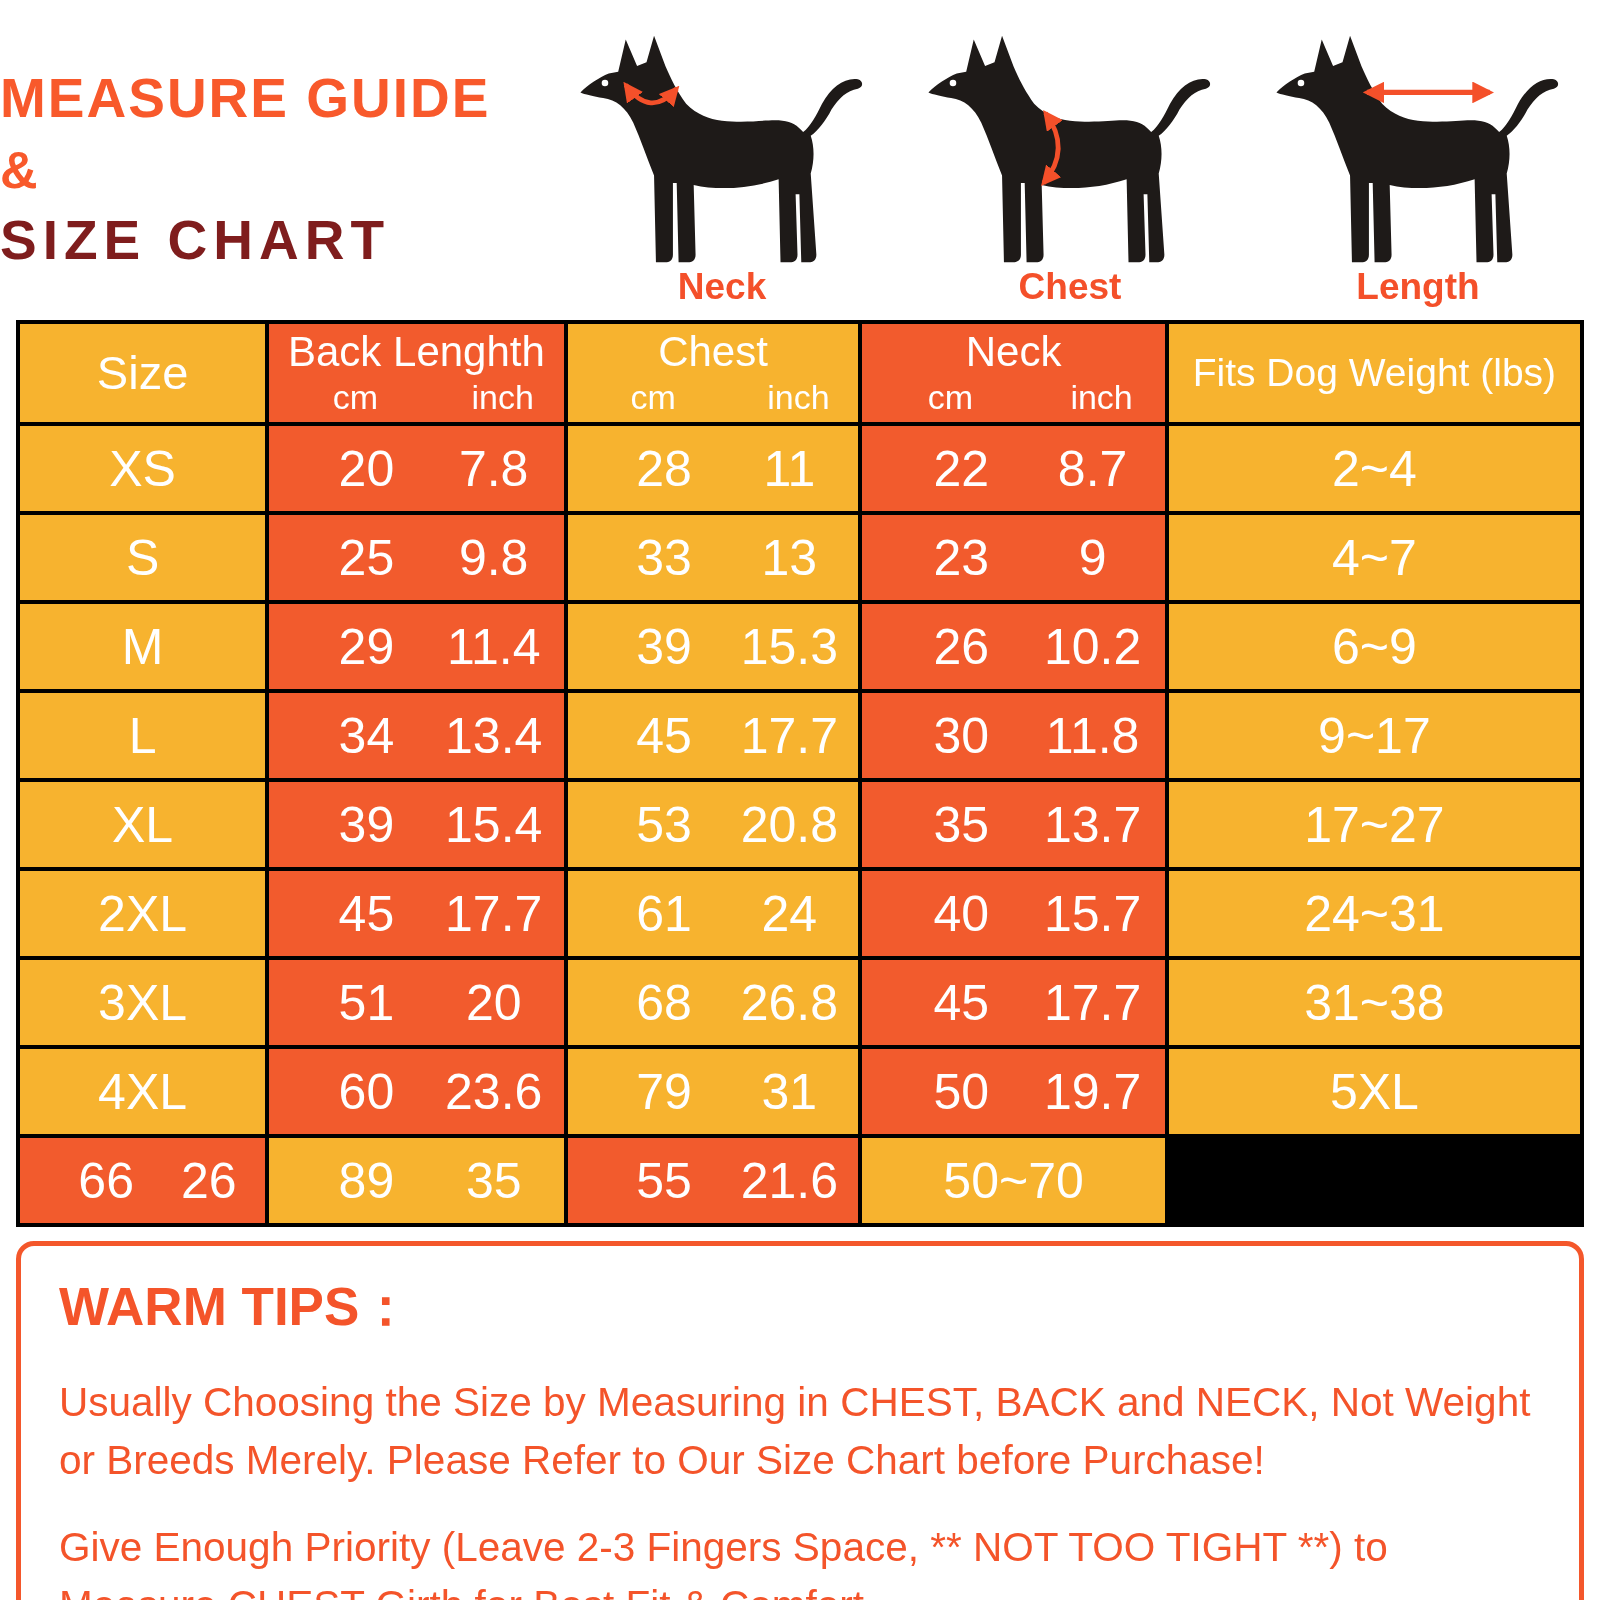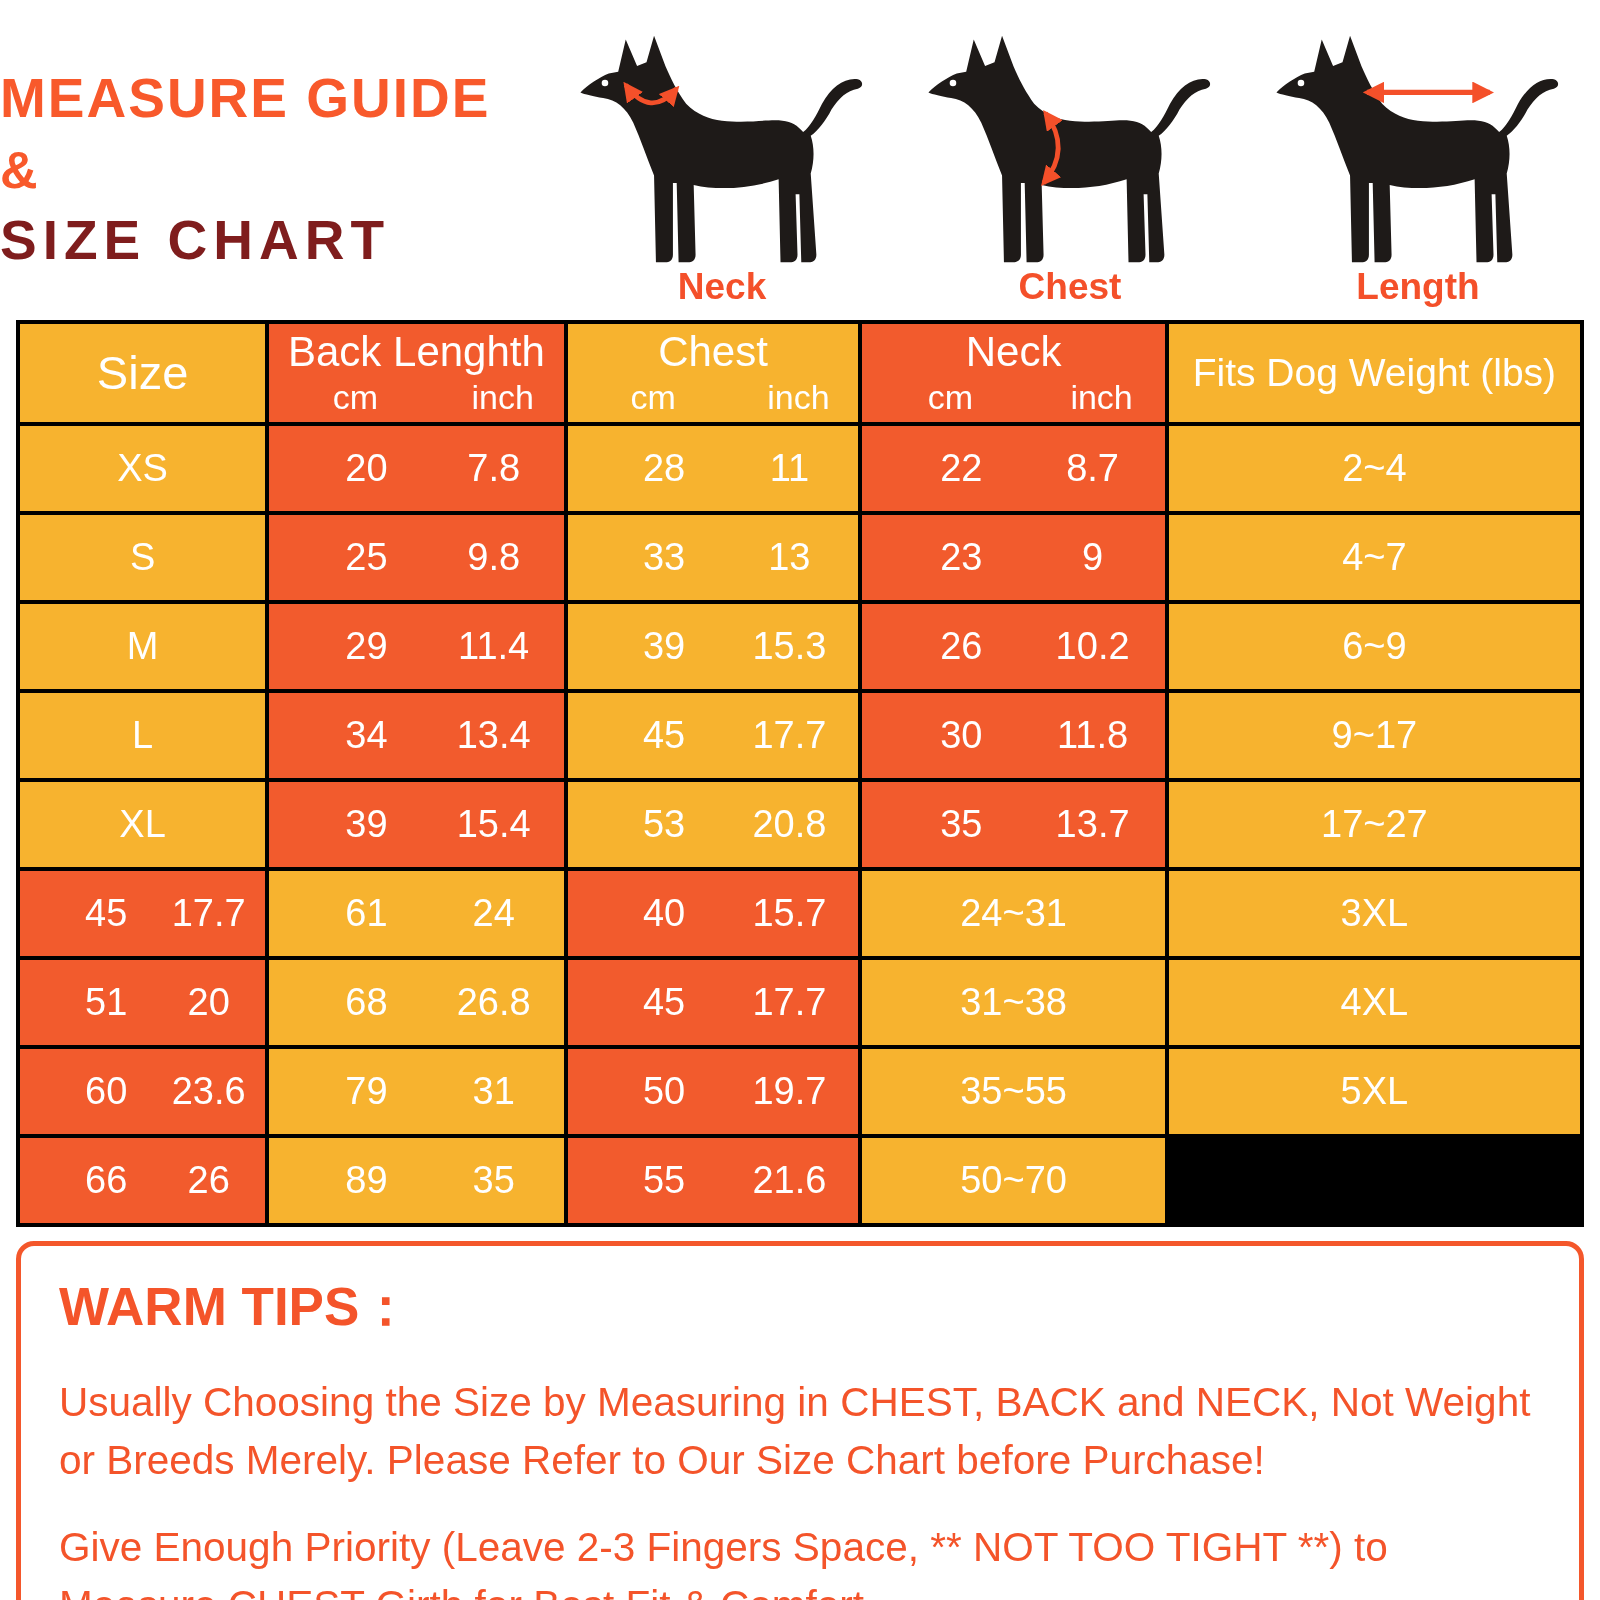--- a/index.html
+++ b/index.html
@@ -20,21 +20,21 @@
   .size-table{margin:0 16px;background:#000000;padding:4px;display:grid;
     grid-template-columns:248fr 298fr 294fr 306fr 416fr;gap:4px;}
   .cell{display:flex;align-items:center;justify-content:center;color:#fff;}
   .gold{background:#F7B32F;}
   .orange{background:#F25B2D;}
   .hcell{height:98px;flex-direction:column;justify-content:center;}
   .h-main{font-size:42px;line-height:1.1;}
   .h-size{font-size:47px;}
   .h-weight{font-size:39px;}
   .hsub{width:100%;font-size:34px;margin-top:2px;}
-  .dcell{height:85px;font-size:38px;}
+  .dcell{height:85px;font-size:50px;}
   .dual{display:grid;grid-template-columns:45% 55%;width:100%;padding-left:40px;}
   .dual span{display:flex;align-items:center;justify-content:center;}
 
   
   .tips{margin:14px 16px 0;border:5px solid #F4572B;border-radius:18px;padding:26px 38px 10px;background:#fff;}
   .tips-heading{font-size:53px;font-weight:bold;color:#F4542A;margin:0 0 30px;}
   .tips-para{font-size:40.5px;color:#F4542A;margin:0 0 30px;line-height:1.42;}
 </style>
 </head>
 <body>
@@ -219,20 +219,21 @@
       </div>
     </div>
   <div class="cell orange dcell">
       <div class="dual">
         <span>35</span>
         <span>13.7</span>
       </div>
     </div>
   <div class="cell gold dcell">17~27</div>
 
+  <div class="cell gold dcell">2XL</div>
   <div class="cell orange dcell">
       <div class="dual">
         <span>45</span>
         <span>17.7</span>
       </div>
     </div>
   <div class="cell gold dcell">
       <div class="dual">
         <span>61</span>
         <span>24</span>
@@ -279,21 +280,20 @@
         <span>79</span>
         <span>31</span>
       </div>
     </div>
   <div class="cell orange dcell">
       <div class="dual">
         <span>50</span>
         <span>19.7</span>
       </div>
     </div>
-  <div class="cell gold dcell">35~55</div>
 
   <div class="cell gold dcell">5XL</div>
   <div class="cell orange dcell">
       <div class="dual">
         <span>66</span>
         <span>26</span>
       </div>
     </div>
   <div class="cell gold dcell">
       <div class="dual">

